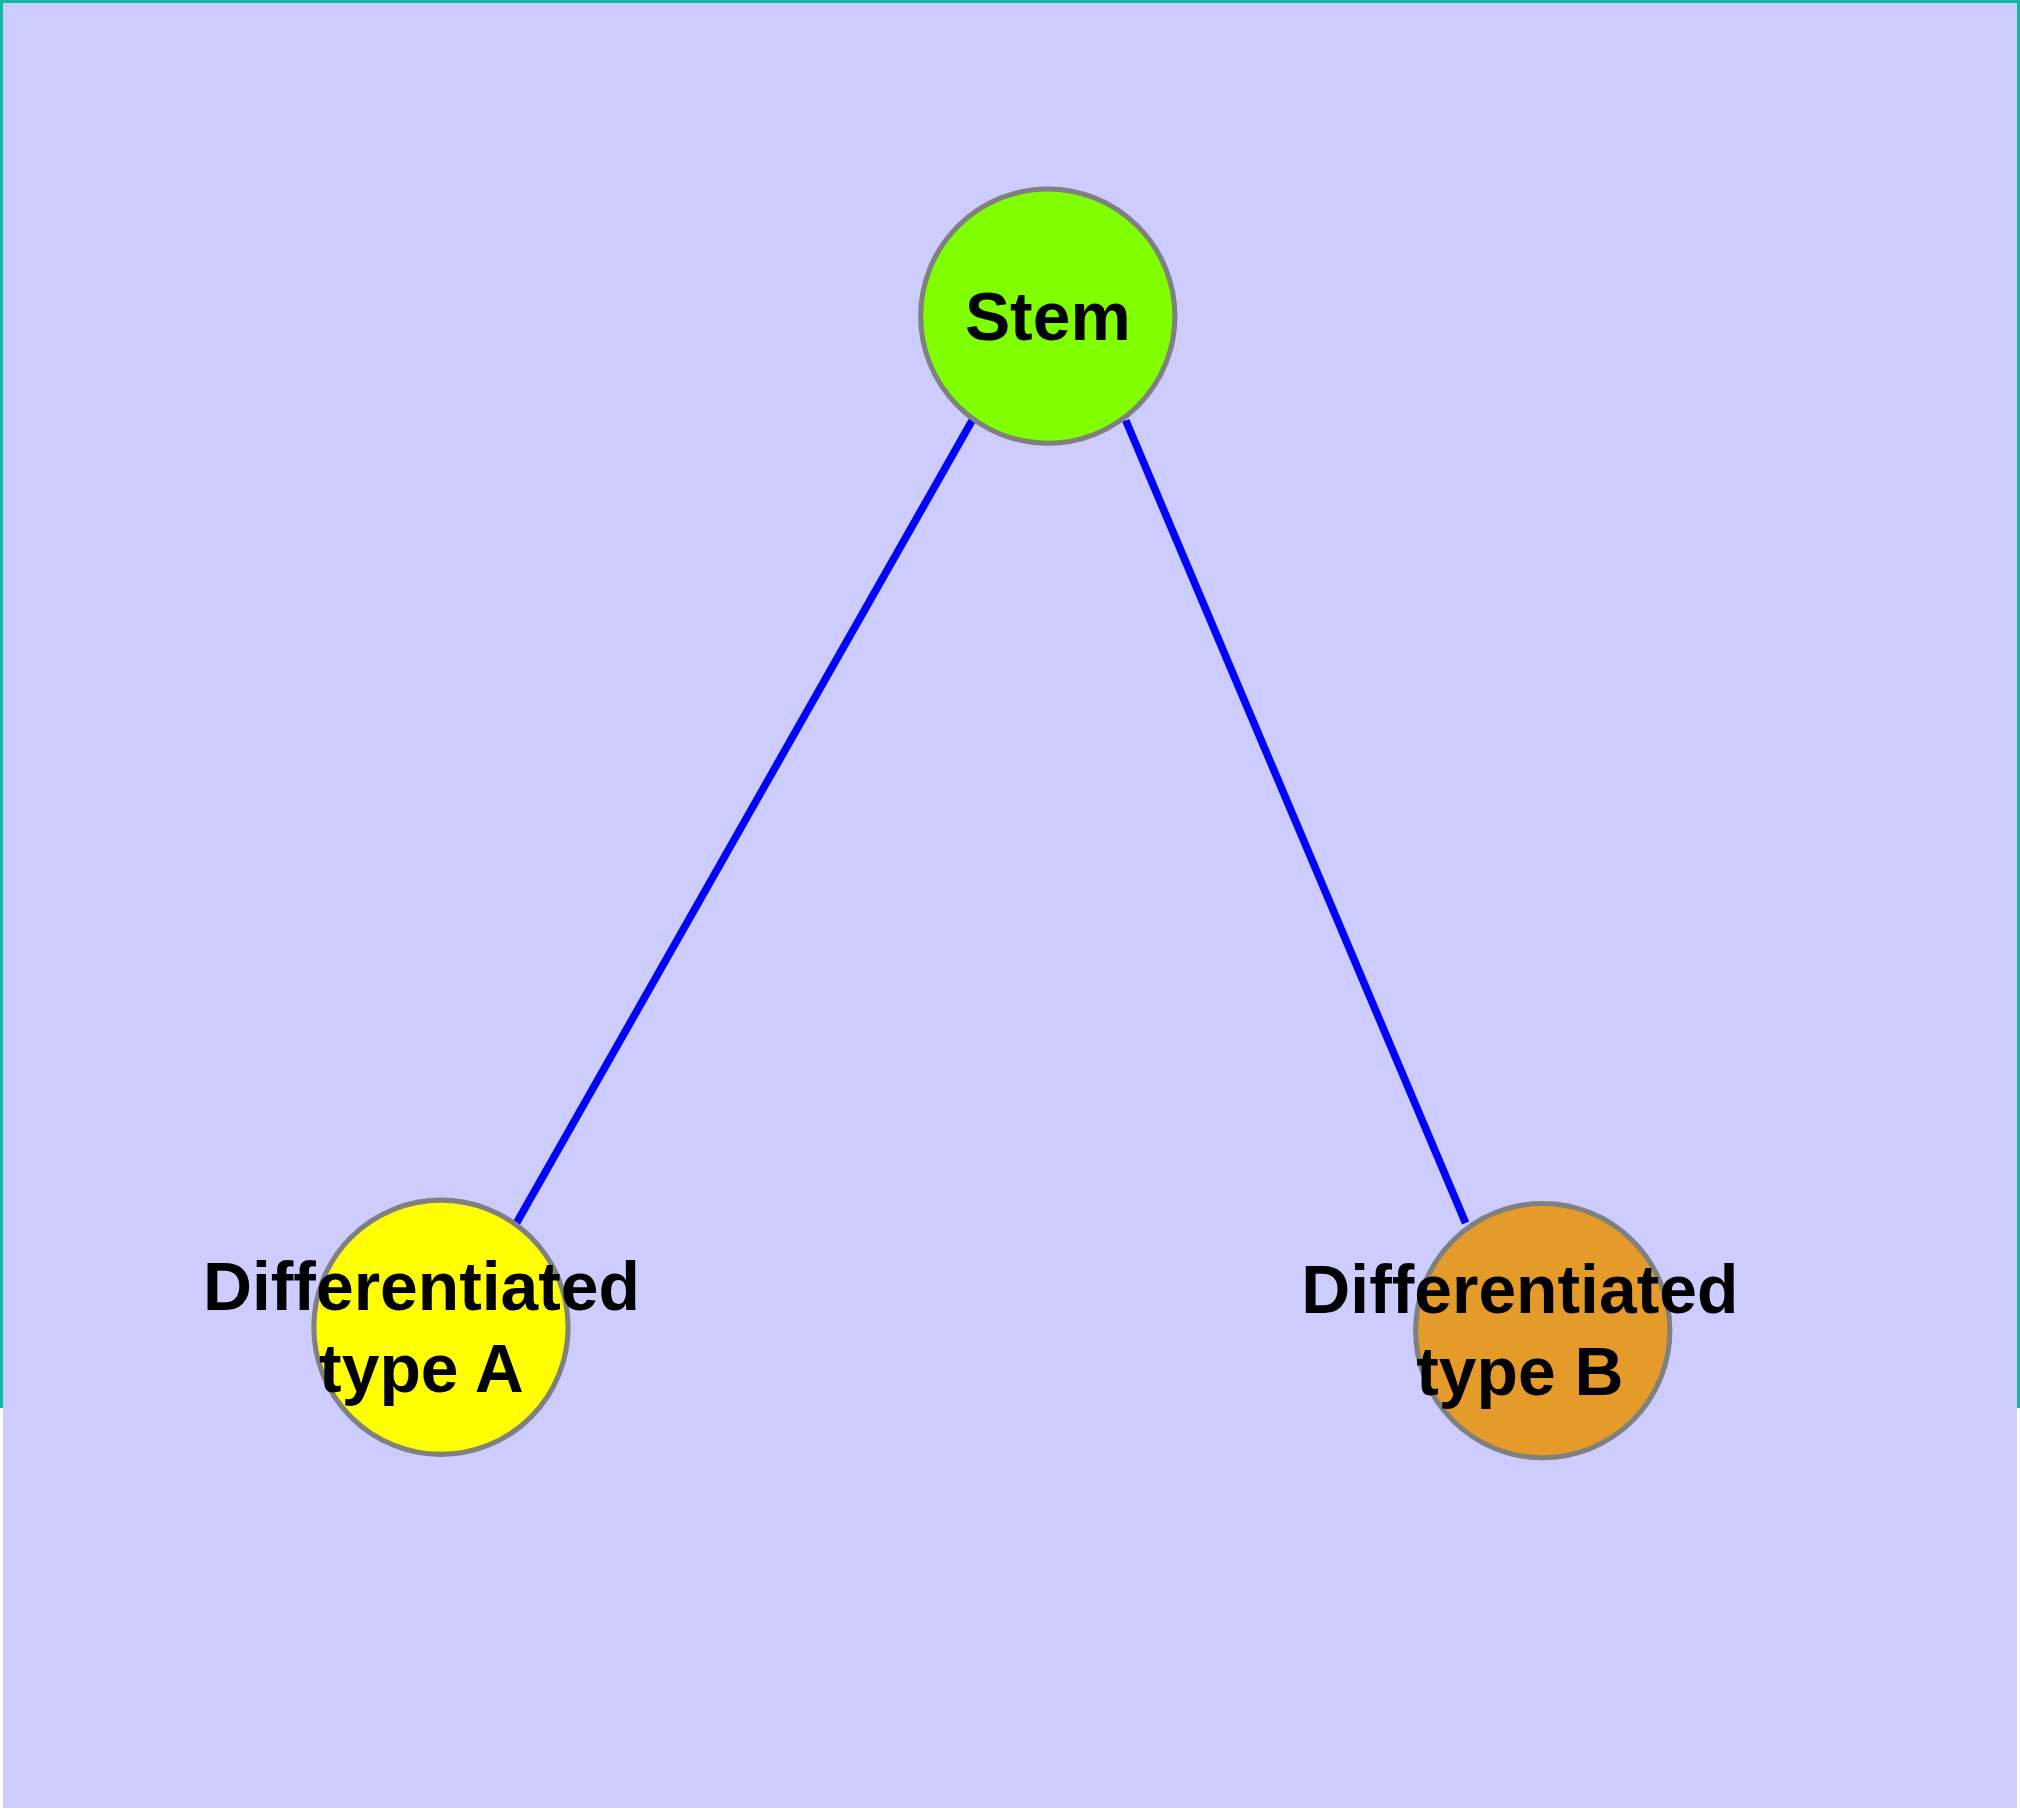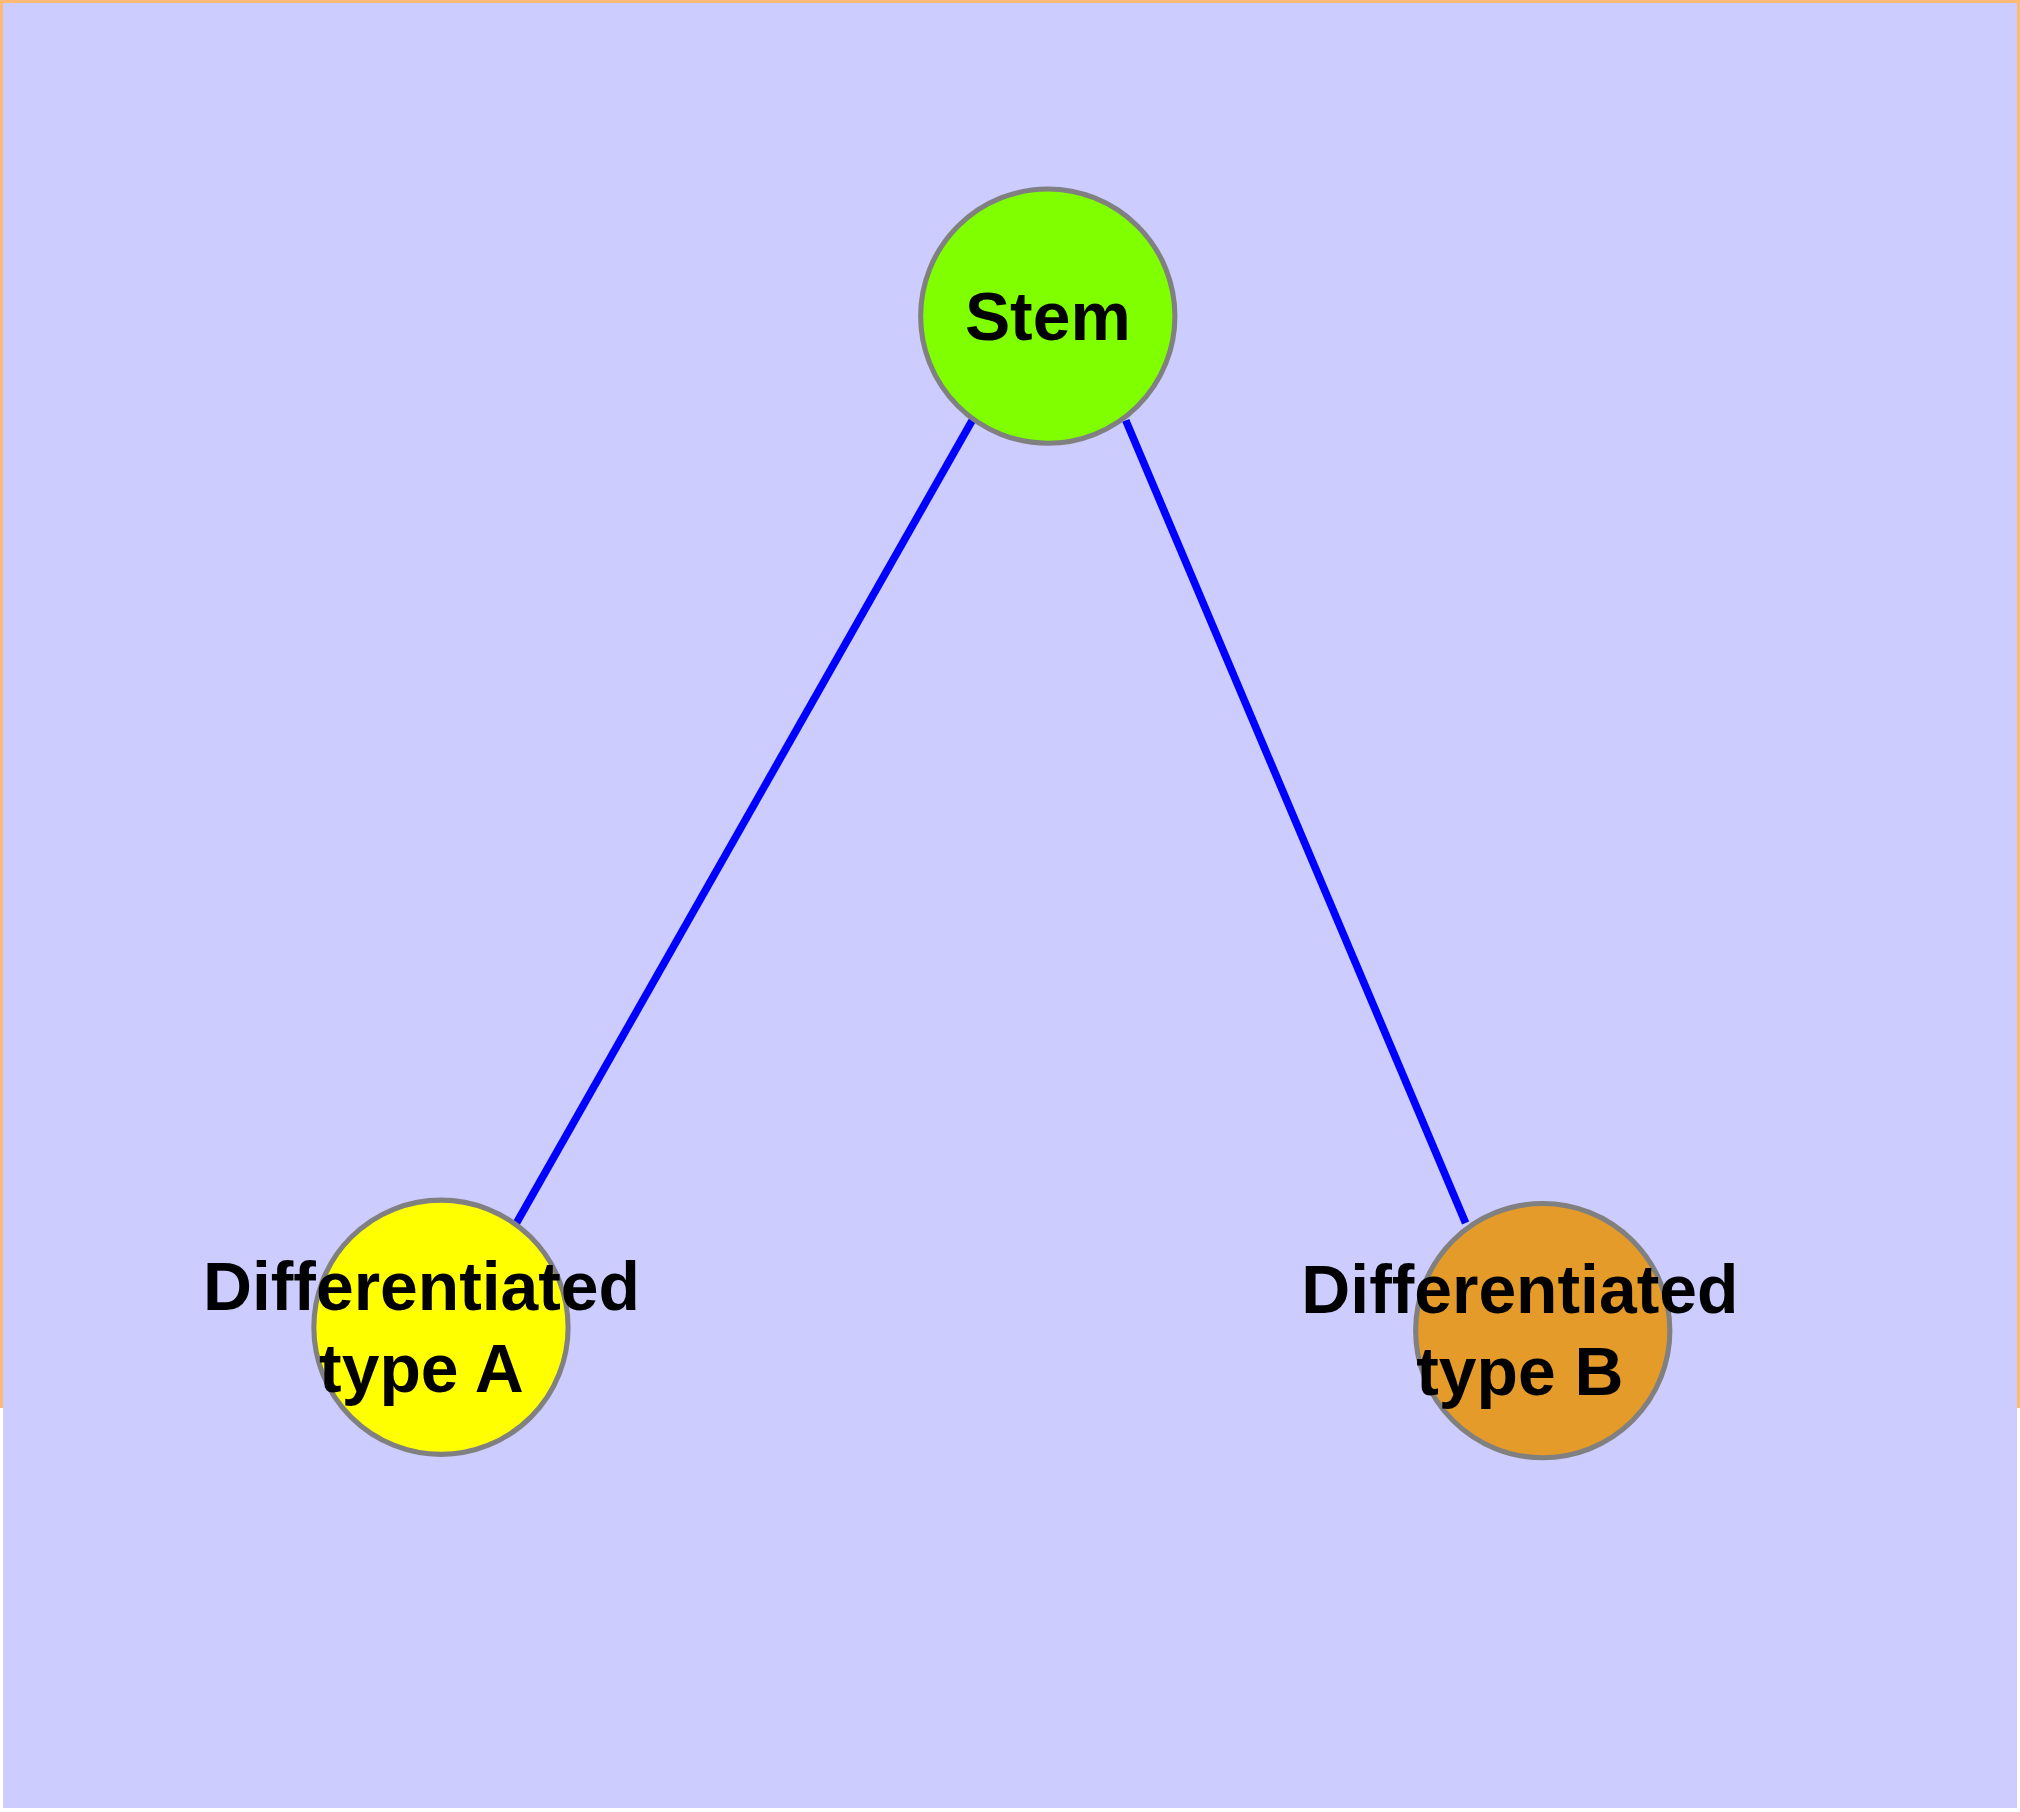--- a/index.html
+++ b/index.html
@@ -11,21 +11,21 @@
   body {
     width: 2021px;
     height: 1812px;
     overflow: hidden;
     font-family: "Liberation Sans", "DejaVu Sans", sans-serif;
   }
   #canvas {
     position: relative;
     width: 2021px;
     height: 1408px;
-    background: #fdba74;
+    background: #14b8a6;
   }
   #plot-bg {
     position: absolute;
     left: 3.4px;
     top: 3.4px;
     width: 2014px;
     height: 1805px;
     background: #ccccff;
   }
   #graph-svg {

